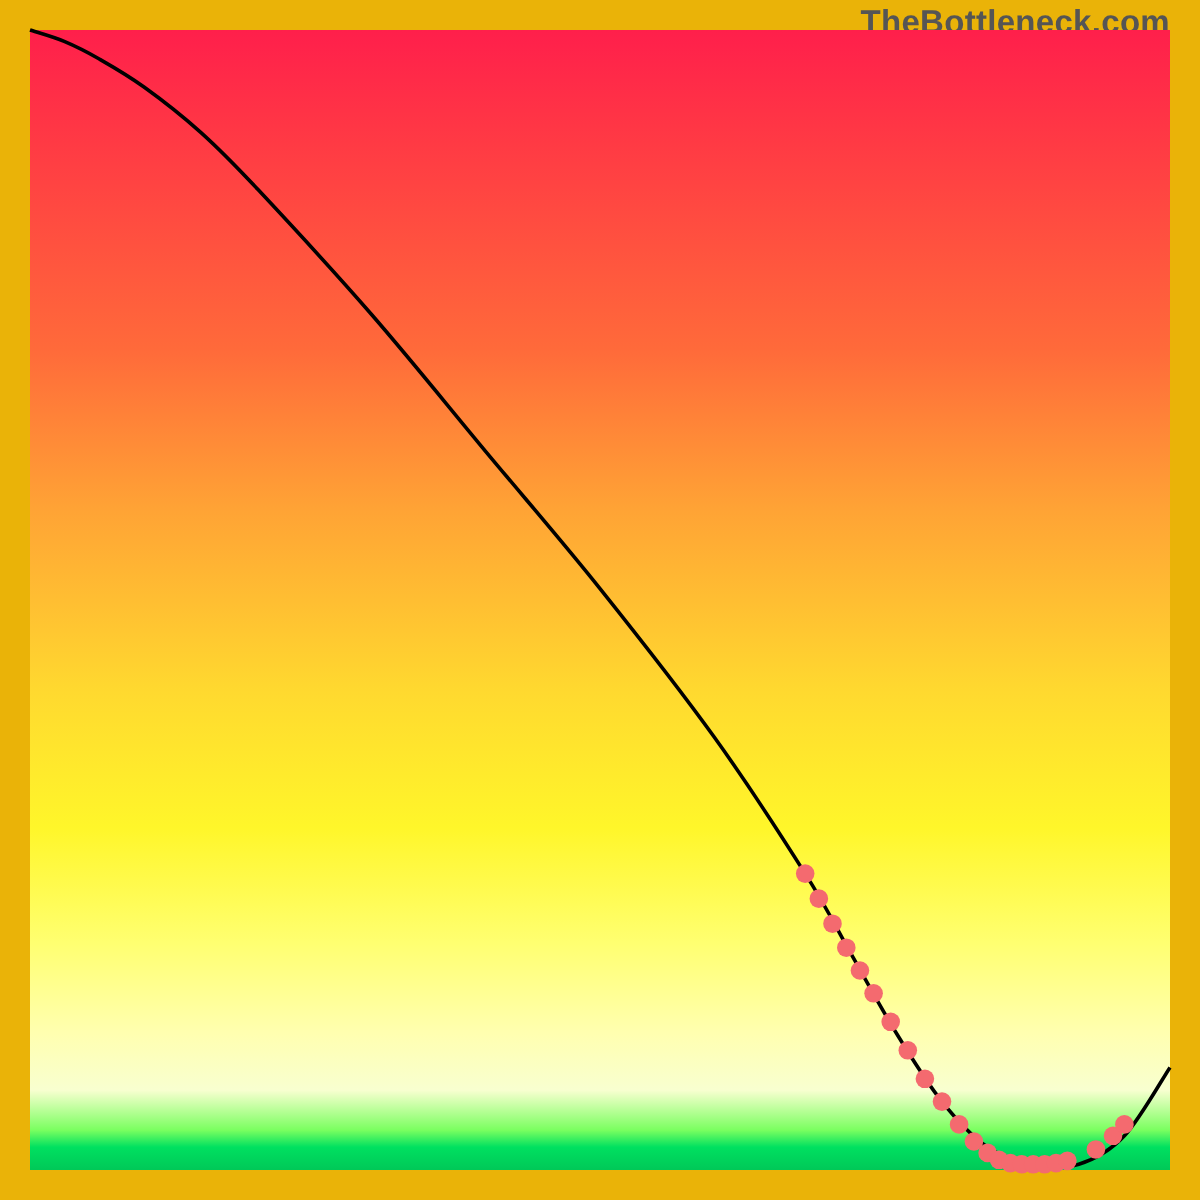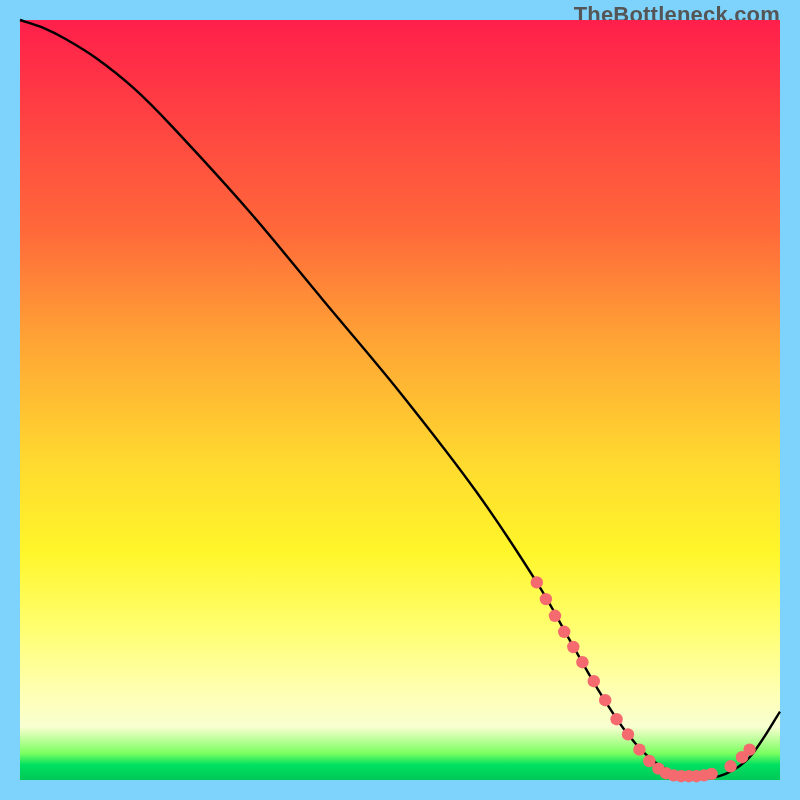--- a/index.html
+++ b/index.html
@@ -8,21 +8,21 @@
     width: 800px;
     height: 800px;
     background: #000;
     overflow: hidden;
     font-family: Arial, Helvetica, sans-serif;
   }
   .frame {
     position: absolute;
     top: 0; left: 0;
     width: 800px; height: 800px;
-    background: #7dd3fc;
+    background: #eab308;
   }
   .plot {
     position: absolute;
     top: 20px;
     left: 20px;
     width: 760px;
     height: 760px;
     
     background: linear-gradient(to bottom,
       #ff1f4b 0%,

